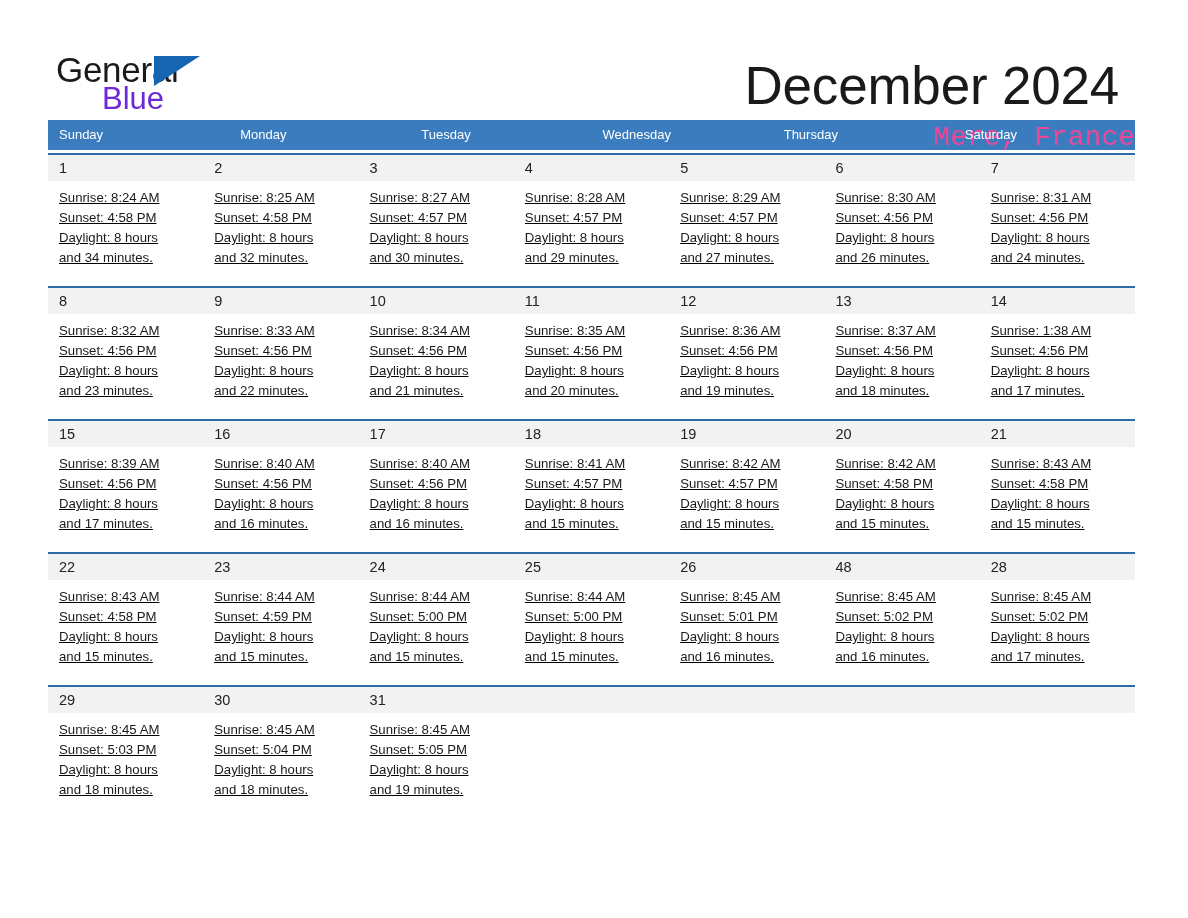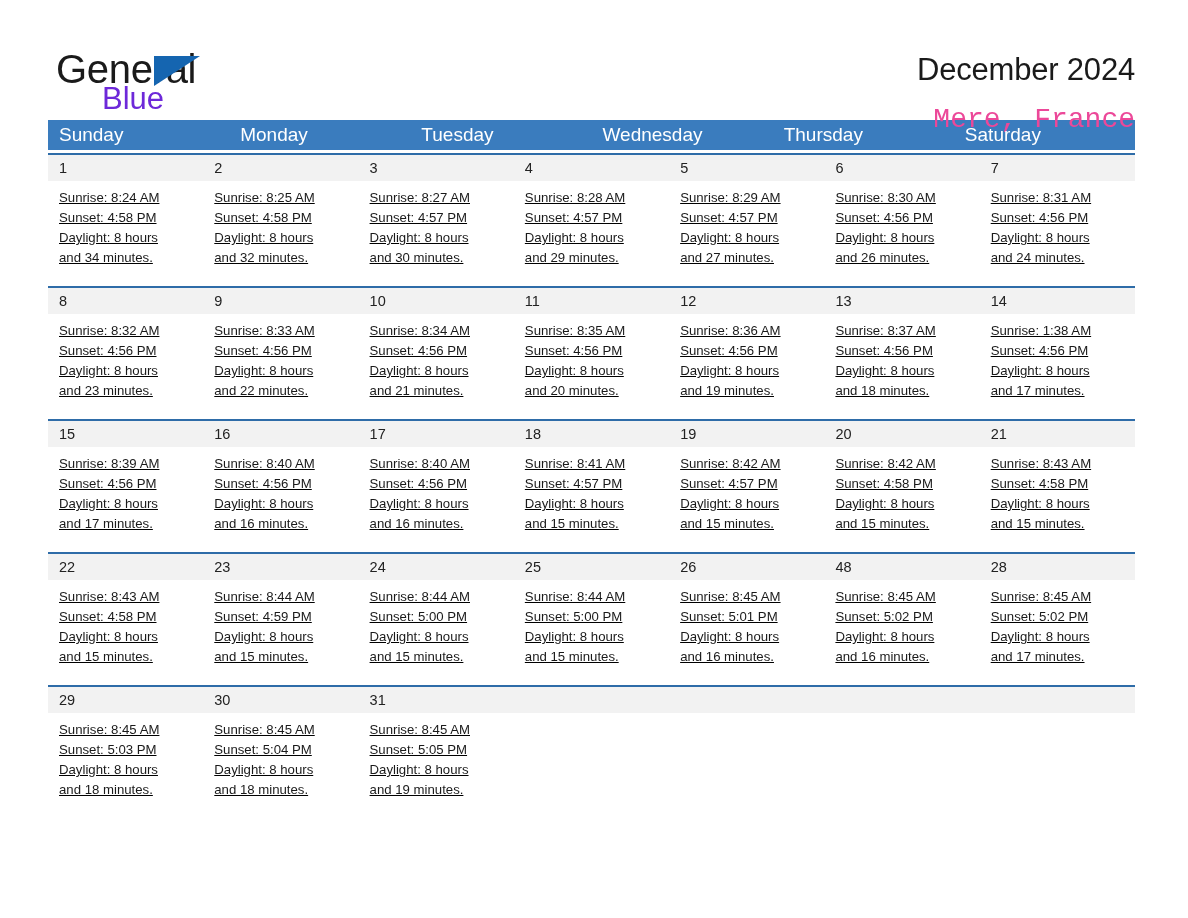--- a/index.html
+++ b/index.html
@@ -28,21 +28,21 @@
     padding: 46px 53px 0 56px;
     height: 120px;
   }
   .logo {
     position: relative;
     width: 150px;
     height: 66px;
     flex: none;
   }
   .logo-general {
-    font-size: 40px;
+    font-size: 35px;
     line-height: 31px;
     color: #1a1a1a;
     letter-spacing: -0.3px;
     position: absolute;
     left: 0;
     top: 8px;
     font-weight: 400;
   }
   .logo-triangle {
     position: absolute;
@@ -60,25 +60,25 @@
     position: absolute;
     left: 46px;
     top: 37px;
     font-weight: 400;
   }
   .title-block {
     text-align: right;
     padding-top: 2px;
   }
   .cal-title {
-    font-size: 31px;
+    font-size: 53px;
     line-height: 44px;
     color: #1a1a1a;
     font-weight: 400;
-    margin: 0;
+    margin: 16px;
     letter-spacing: -0.2px;
   }
   .cal-location {
     font-size: 28px;
     line-height: 28px;
     color: #ec4899;
     font-weight: 400;
     margin: 14px 0 0 0;
     font-family: Liberation Mono, monospace;
   }
@@ -89,21 +89,21 @@
     width: 1087px;
   }
   .dow-row {
     display: flex;
     background: #3a7cbe;
     height: 30px;
   }
   .dow-cell {
     flex: 1 1 0;
     color: #ffffff;
-    font-size: 19px;
+    font-size: 13px;
     line-height: 30px;
     padding-left: 11px;
     white-space: nowrap;
     overflow: hidden;
   }
   .week-row {
     display: flex;
     border-top: 2px solid #2e6ca8;
     margin-top: 10px;
   }

